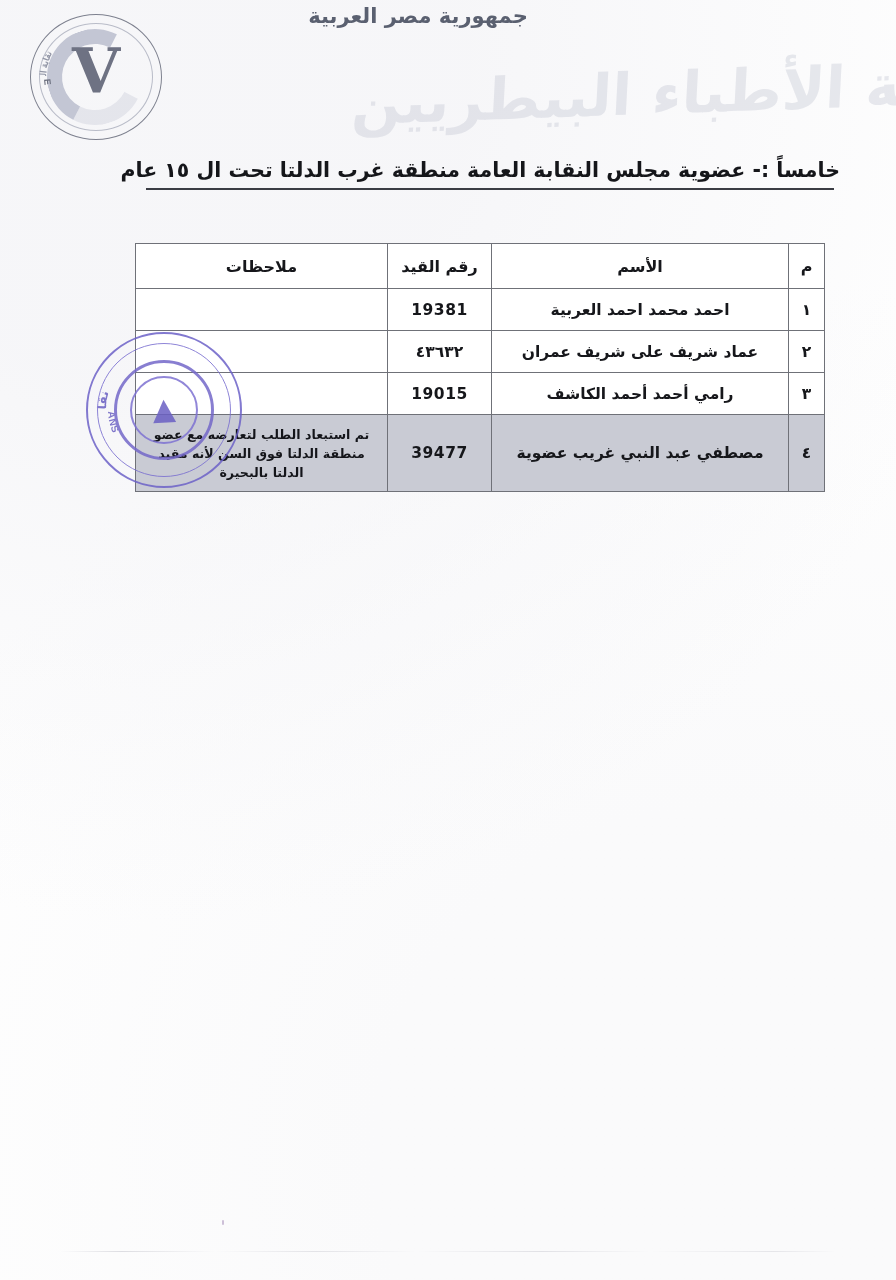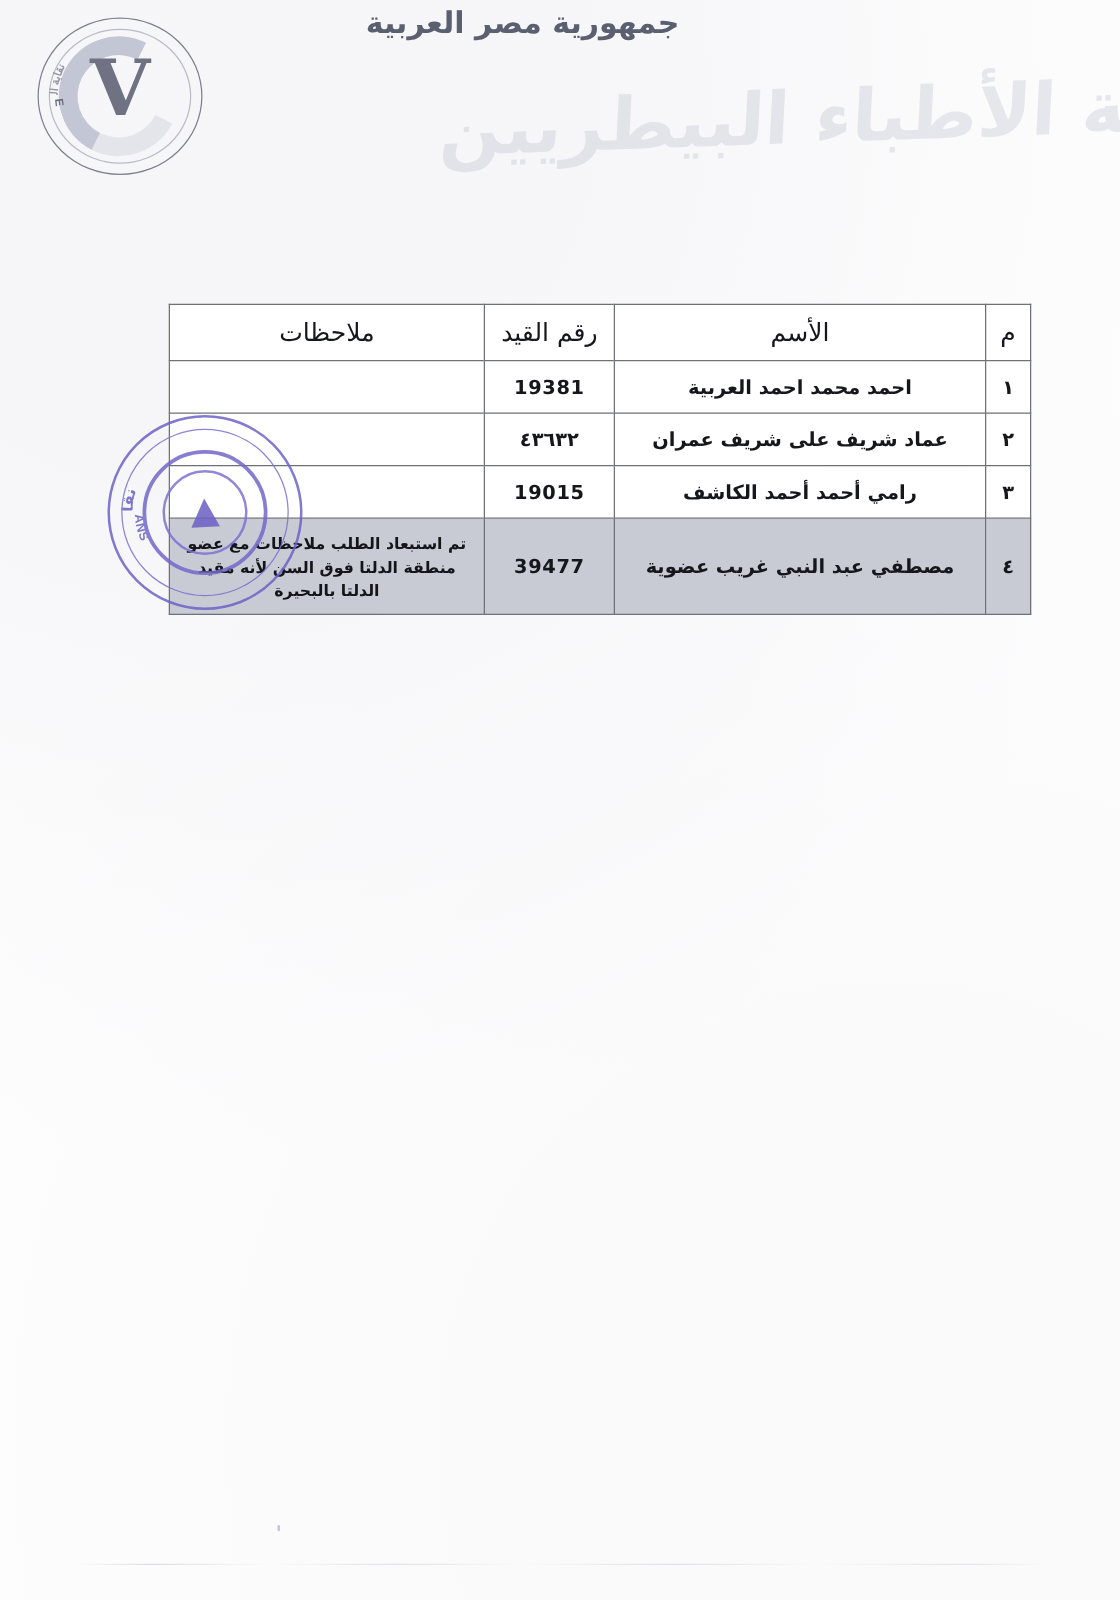--- a/index.html
+++ b/index.html
@@ -30,21 +30,21 @@
   .header {
     position: absolute;
     top: 0; left: 0; right: 0;
     height: 150px;
   }
   .republic-line {
     position: absolute;
     top: 4px;
     left: 0; right: 0;
     text-align: center;
-    font-size: 24px;
+    font-size: 21px;
     font-weight: 700;
     color: #5a6070;
     letter-spacing: 0px;
     direction: rtl;
     padding-right: 60px;
   }
 
   
   .syndicate-seal {
     position: absolute;
@@ -164,22 +164,22 @@
     border: 1px solid #6f7178;
     padding: 0;
     text-align: center;
     vertical-align: middle;
     font-size: 15.5px;
     color: #16171b;
     background: #ffffff;
   }
   table.members th {
     height: 44px;
-    font-weight: 400;
-    font-size: 20px;
+    font-weight: 700;
+    font-size: 16px;
   }
   table.members td { height: 41px; font-weight: 700; }
 
   col.c-idx   { width: 36px; }
   col.c-name  { width: 297px; }
   col.c-reg   { width: 104px; }
   col.c-notes { width: 252px; }
 
   .cell-reg { font-size: 16px; letter-spacing: .5px; }
   .cell-name { font-size: 16px; }
@@ -296,20 +296,24 @@
           <textPath href="#arcTop" startOffset="16%">نقابة الأطباء البيطريين مصر</textPath>
         </text>
       </svg>
     </div>
 
     <div class="calligraphy">
       <div class="caligtext">نقابة الأطباء البيطريين</div>
     </div>
   </div>
 
+  <div class="section-title-wrap">
+    <div class="section-title">خامساً :- عضوية مجلس النقابة العامة منطقة غرب الدلتا تحت ال ١٥ عام</div>
+    <div class="title-rule"></div>
+  </div>
 
   <div class="table-wrap">
     <table class="members">
       <colgroup>
         <col class="c-idx">
           <col class="c-name">
           <col class="c-reg">
           <col class="c-notes">
       </colgroup>
       <thead>
@@ -338,21 +342,21 @@
           <td class="cell-name">رامي أحمد أحمد الكاشف</td>
           <td class="cell-reg">19015</td>
           <td class="cell-notes"></td>
         </tr>
         <tr class="excluded">
           <td class="cell-idx">٤</td>
           <td class="cell-name">مصطفي عبد النبي غريب عضوية</td>
           <td class="cell-reg">39477</td>
           <td>
             <div class="notes-multiline">
-              <div>تم استبعاد الطلب ملاحظات مع عضو</div>
+              <div>تم استبعاد الطلب لتعارضه مع عضو</div>
               <div>منطقة الدلتا فوق السن لأنه مقيد</div>
               <div>الدلتا بالبحيرة</div>
             </div>
           </td>
         </tr>
       </tbody>
     </table>
   </div>
 
   <div class="ink-stamp">

